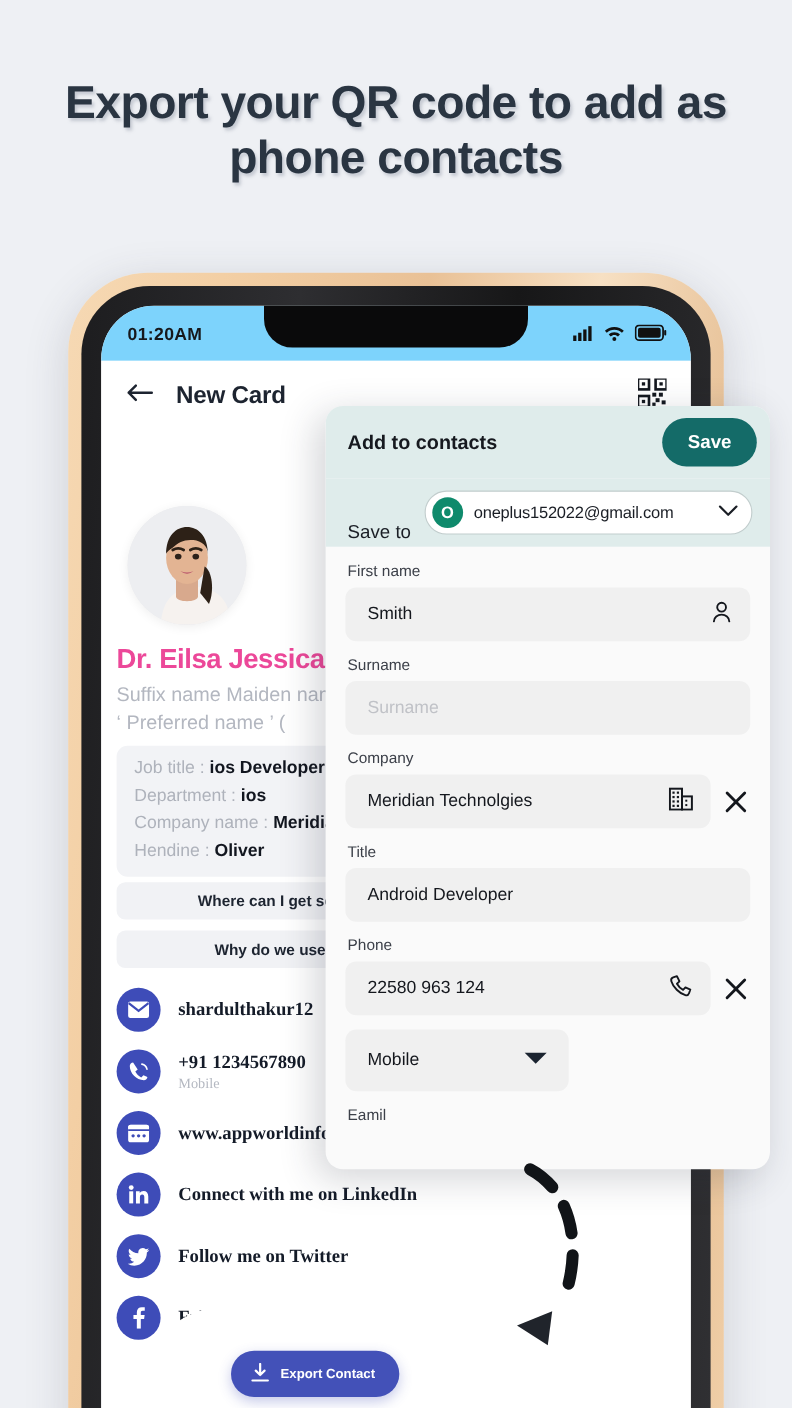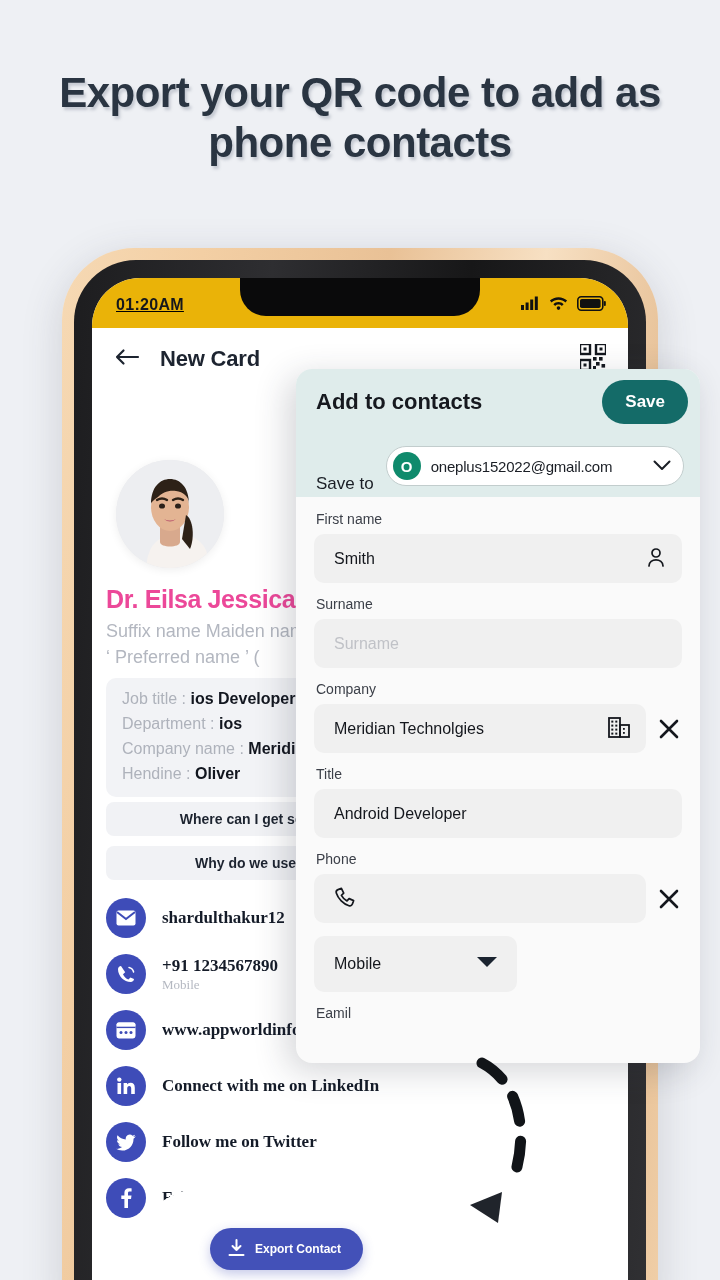--- a/index.html
+++ b/index.html
@@ -38,24 +38,23 @@
     position: absolute; left: 18px; top: 18px;
     width: 536px; height: 1030px;
     border-radius: 48px 48px 0 0;
     background: #ffffff;
     overflow: hidden;
   }
 
   
   .statusbar {
     position: relative; height: 50px; width: 100%;
-    background: #eab308;
+    background: #7dd3fc;
     display: flex; align-items: center; justify-content: space-between;
     padding: 4px 22px 0 24px;
-    text-decoration: underline;
   }
   .clock { font-size: 16px; font-weight: 700; color: #16181c; letter-spacing: 0.3px; }
   .status-right { display: flex; align-items: center; gap: 9px; }
   .notch {
     position: absolute; left: 50%; top: -20px; transform: translateX(-50%);
     width: 240px; height: 58px;
     background: #0a0a0b; border-radius: 0 0 26px 26px;
     z-index: 5;
   }
 
@@ -152,21 +151,21 @@
     width: 404px; height: 694px;
     background: #fafafa;
     border-radius: 16px;
     box-shadow: -8px 8px 34px rgba(40,45,60,0.20);
     overflow: hidden; z-index: 20;
   }
   .modal-head {
     height: 66px; background: #dfeceb;
     display: flex; align-items: center; padding: 0 12px 0 20px;
   }
-  .modal-title { font-size: 22px; font-weight: 700; color: #16191f; flex: 1; }
+  .modal-title { font-size: 18px; font-weight: 700; color: #16191f; flex: 1; }
   .save-btn {
     background: #146b68; color: #fff; border: none;
     height: 44px; padding: 0 23px; border-radius: 22px;
     font-size: 17px; font-weight: 700; font-family: "Liberation Sans", sans-serif;
     cursor: pointer;
   }
   .save-to-bar {
     height: 62px; background: #dfeceb;
     display: flex; align-items: center; padding: 0 16px 0 20px; gap: 12px;
   }
@@ -473,20 +472,21 @@
       <div class="f-label">Title</div>
       <div class="f-row">
         <div class="f-input">
           <span class="f-val">Android Developer</span>
         </div>
       </div>
 
       <div class="f-label">Phone</div>
       <div class="f-row">
         <div class="f-input">
+          <span class="f-val">22580 963 124</span>
           <span>
             <svg width="22" height="22" viewBox="0 0 22 22">
                 <path d="M7.4 2.4L4 3.6c-1.4.5-2.1 2-1.7 3.4C3.9 12.4 9.6 18.1 15 19.7c1.4.4 2.9-.3 3.4-1.7l1.2-3.4-4.5-2-2.1 2.3c-2.4-1.3-4.3-3.2-5.6-5.6l2.3-2.1z" fill="none" stroke="#14171d" stroke-width="1.7" stroke-linejoin="round"></path>
               </svg>
           </span>
         </div>
         <span class="f-clear">
           <svg width="22" height="22" viewBox="0 0 22 22">
               <path d="M3 3l16 16M19 3L3 19" stroke="#14171d" stroke-width="2.6" stroke-linecap="round"></path>
             </svg>

